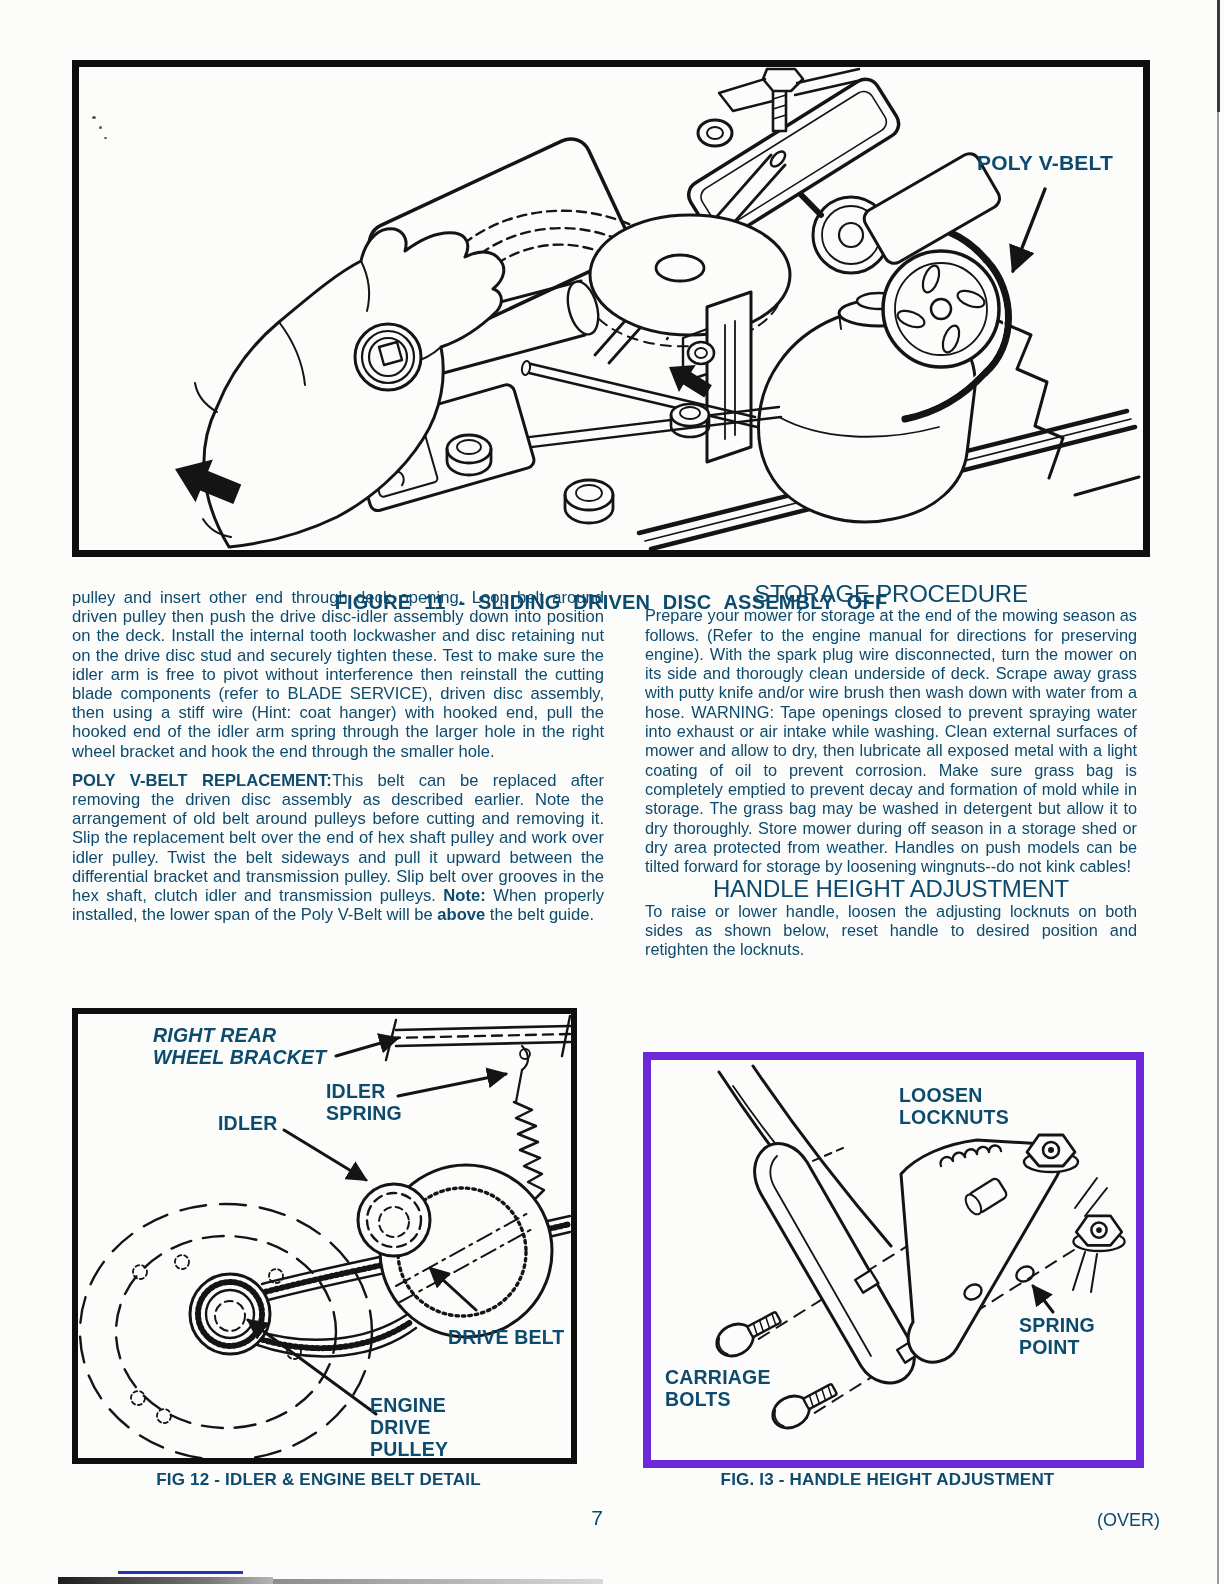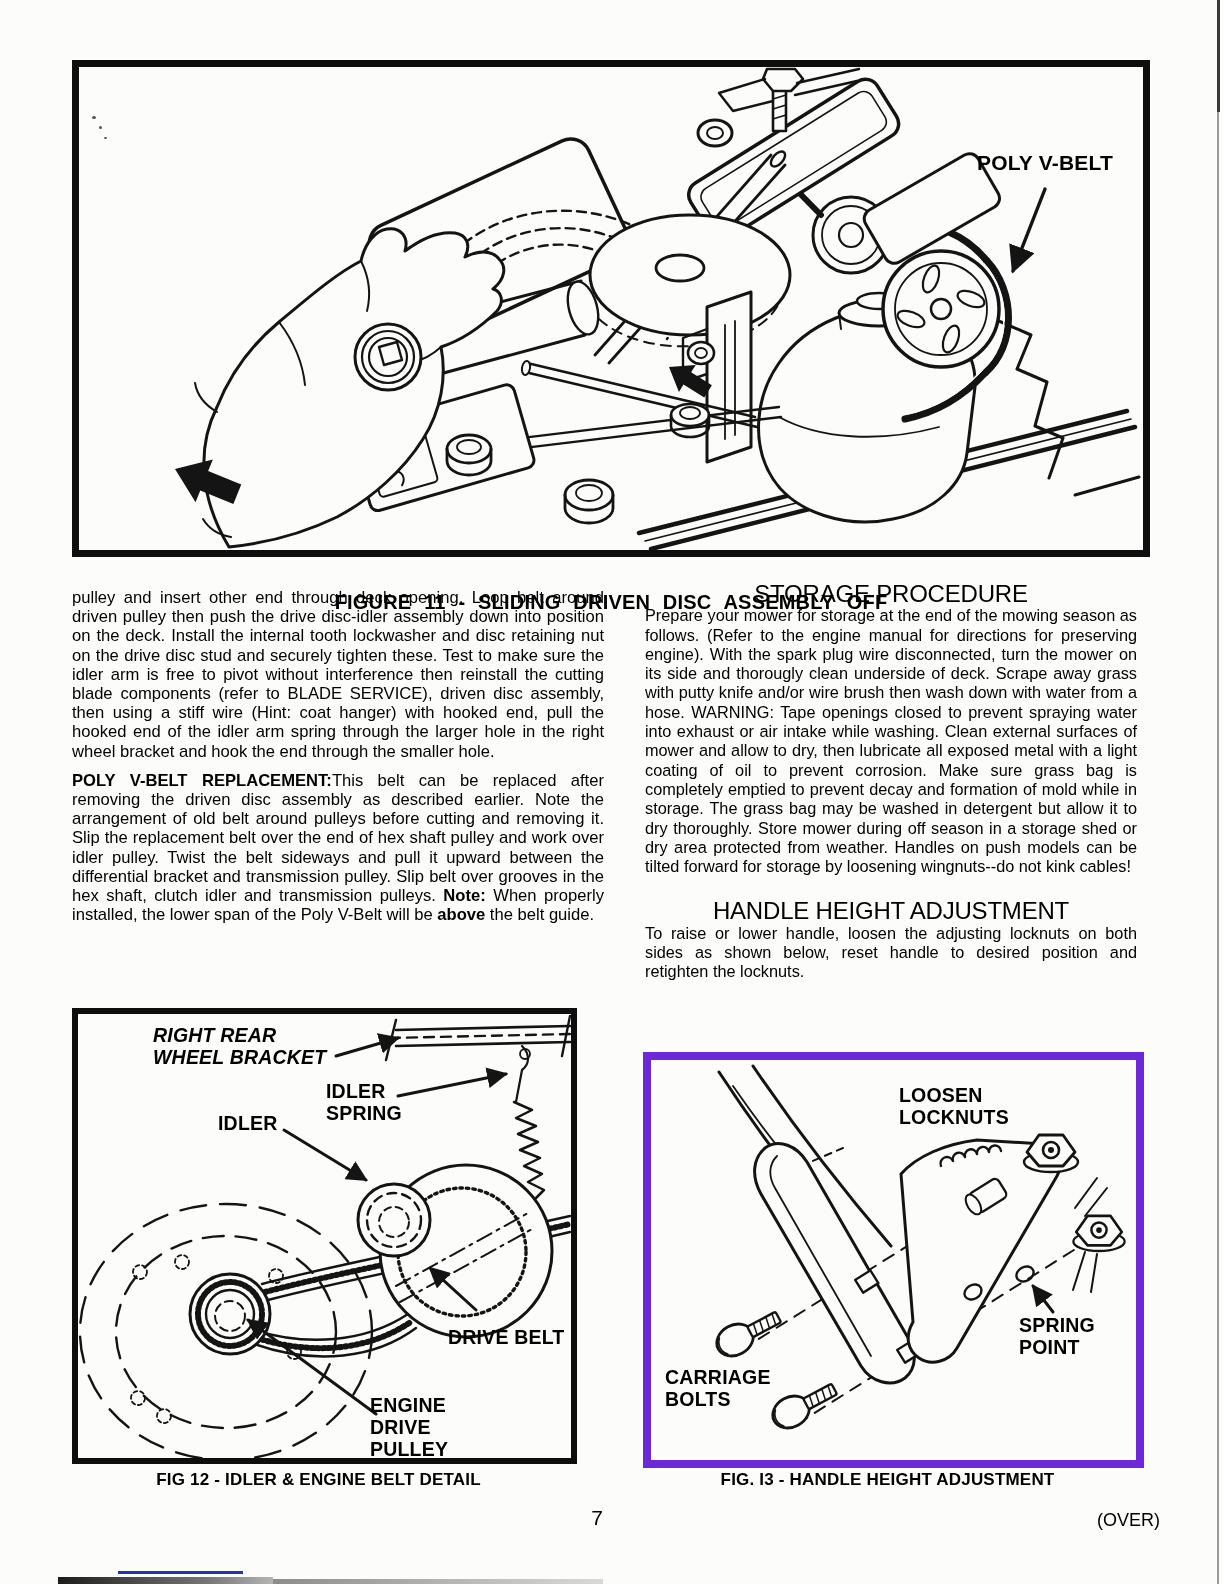--- a/index.html
+++ b/index.html
@@ -1,32 +1,32 @@
 <!DOCTYPE html>
 <html><head>
 <meta charset="utf-8">
 <style>
   html,body{margin:0;padding:0;background:#e8e8e6;}
   #page{position:relative;width:1224px;height:1584px;background:#fcfcfb;overflow:hidden;
-        font-family:"Liberation Sans",sans-serif;color:#000000;}
+        font-family:"Liberation Sans",sans-serif;color:#0c4a6e;}
   .figbox{position:absolute;background:#fcfcfb;}
   #fig11{left:72px;top:60px;width:1064px;height:483px;border:7px solid #0e0e0e;}
   #fig12{left:72px;top:1008px;width:493px;height:444px;border:6px solid #0e0e0e;}
   #fig13{left:643px;top:1052px;width:485px;height:400px;border:8px solid #6d28d9;}
   .caption{position:absolute;text-align:center;font-weight:bold;font-size:17px;letter-spacing:.2px;}
   #cap11{left:72px;top:591px;width:1078px;word-spacing:7px;font-size:20px;}
   #cap12{left:60px;top:1470px;width:517px;}
   #cap13{left:635px;top:1470px;width:505px;}
   .col{position:absolute;text-align:justify;}
   #leftcol{left:72px;top:588px;width:532px;font-size:16.6px;line-height:19.2px;}
   #rightcol{left:645px;top:584px;width:492px;font-size:16.3px;line-height:19.3px;}
   .col p{margin:0;}
   #leftcol p + p{margin-top:10px;}
   h2.sect{font-size:24px;font-weight:normal;margin:0 0 3px 0;letter-spacing:-.2px;text-align:center;}
-  h2.handle{margin-top:25px;}
+  h2.handle{margin-top:3px;}
   .figlabel{position:absolute;font-weight:bold;font-size:19.5px;line-height:1.14;
             white-space:pre-line;letter-spacing:.2px;}
   #footer-page{position:absolute;left:557px;top:1506px;width:80px;text-align:center;font-size:21px;}
   #footer-over{position:absolute;left:1000px;top:1510px;width:160px;text-align:right;font-size:18px;}
   .artifact{position:absolute;}
   #edge-line{left:1217px;top:0;width:2px;height:1584px;background:#9a9a9a;}
   #edge-line-top{left:1217px;top:0;width:3px;height:112px;background:#3a3a3a;}
   #blue-line{left:118px;top:1571px;width:125px;height:3px;background:#2433b0;}
   #dark-bar{left:58px;top:1577px;width:215px;height:7px;background:linear-gradient(to right,#1c1c1c,#777 70%,#b5b5b5);}
   #dark-bar2{left:273px;top:1579px;width:330px;height:5px;background:linear-gradient(to right,#8c8c8c,#d9d9d9);}

